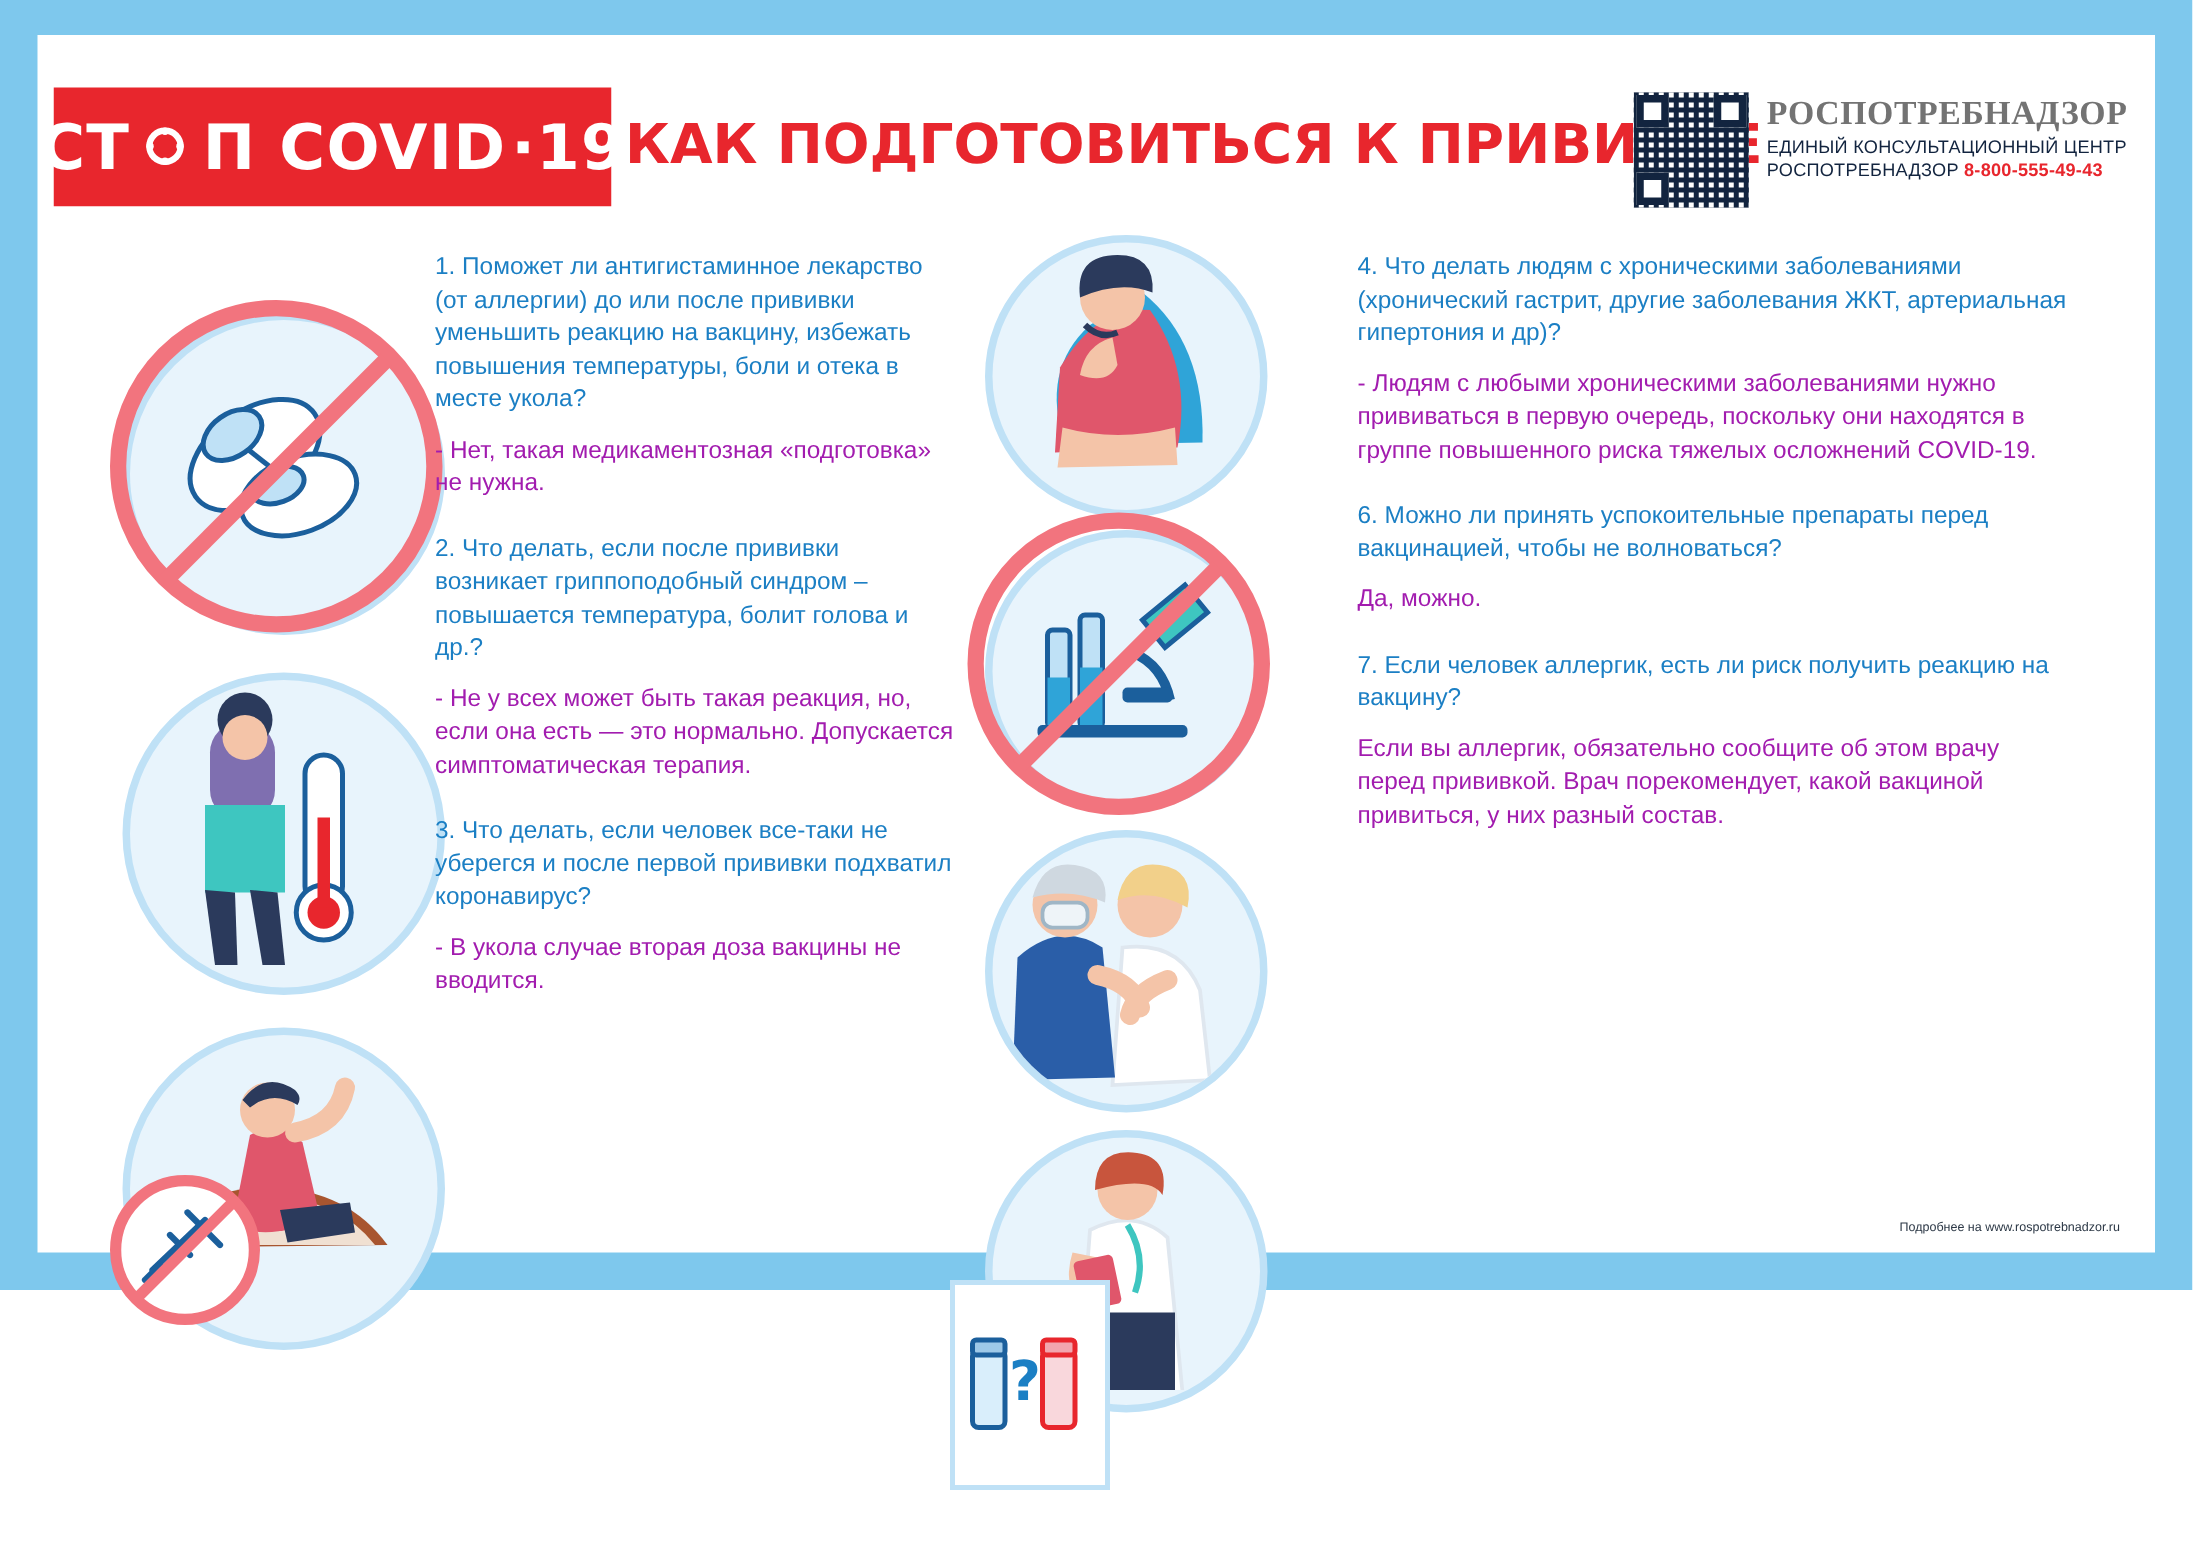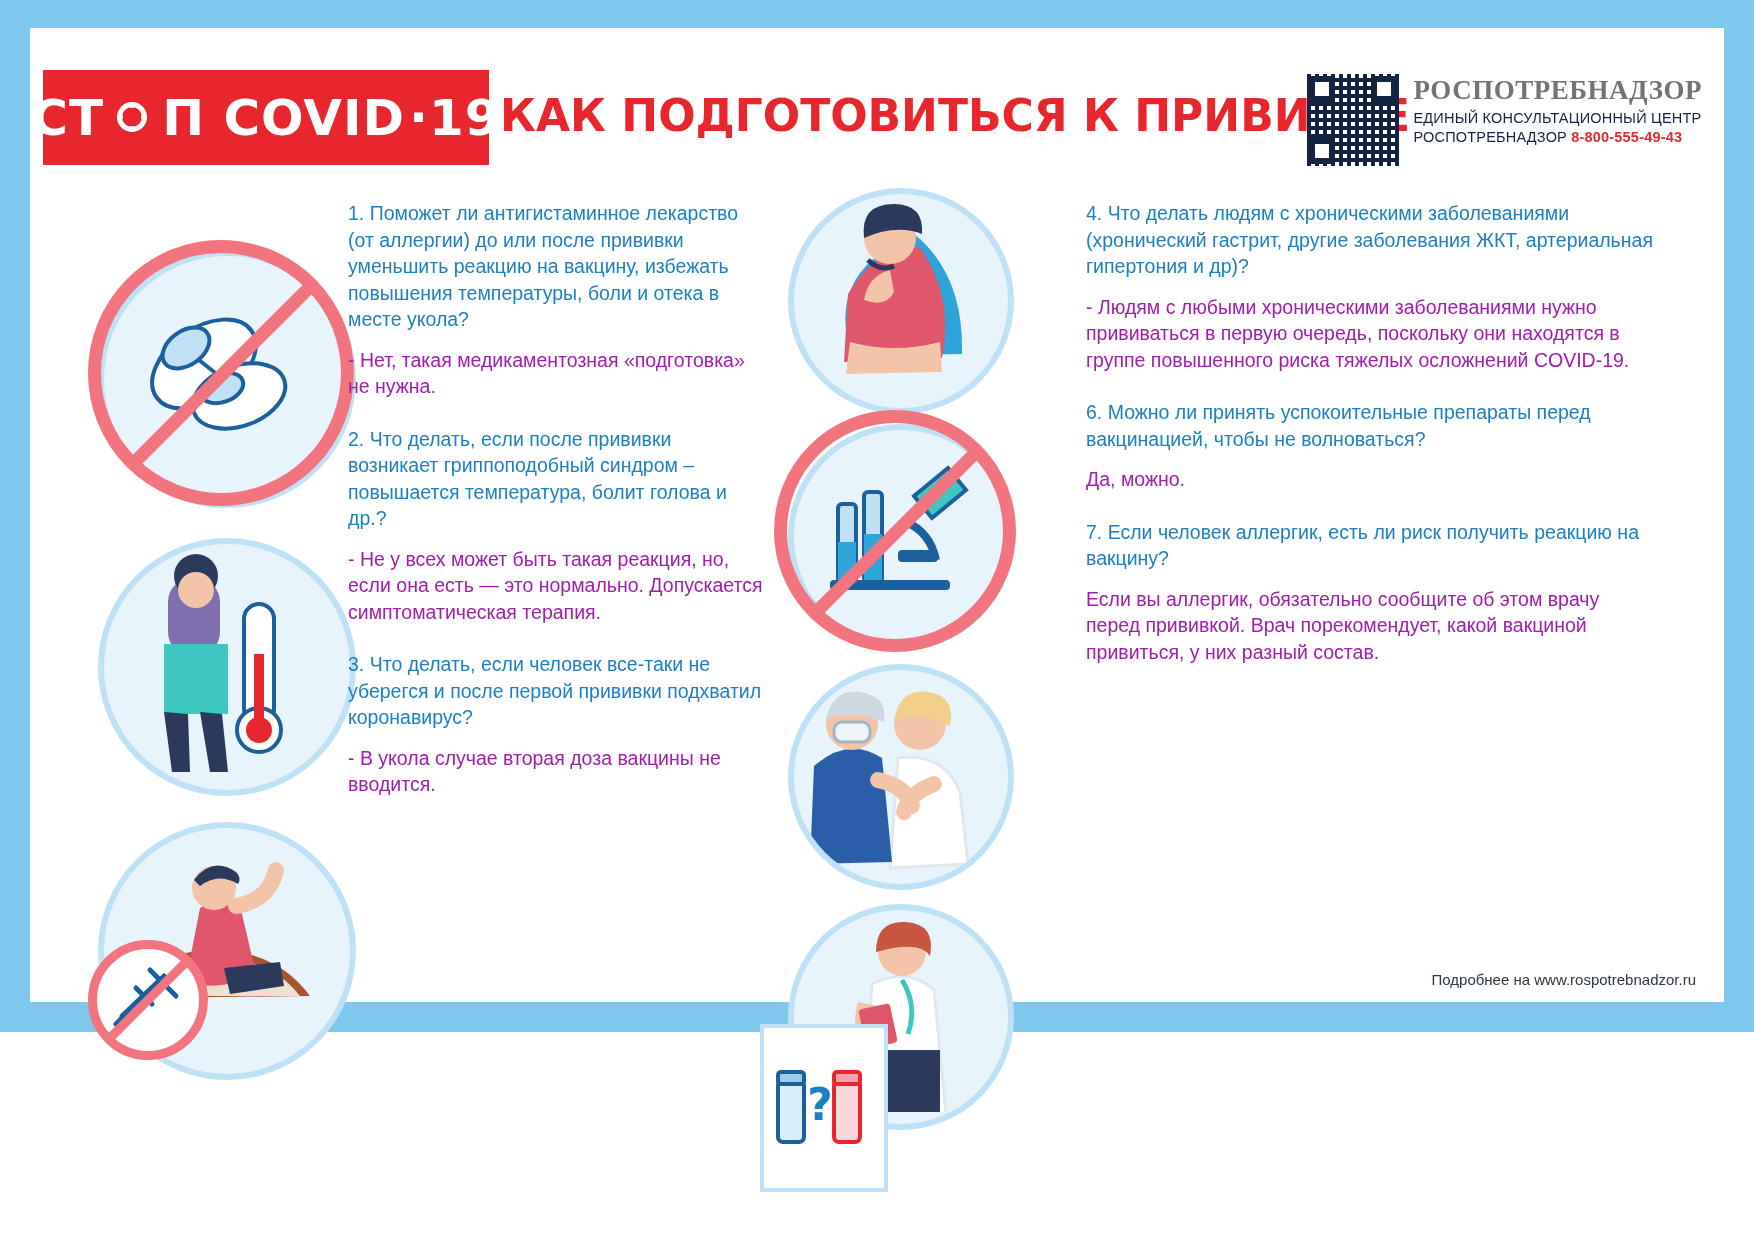--- a/index.html
+++ b/index.html
@@ -187,21 +187,21 @@
     font-size: 19.5px;
     line-height: 1.36;
     margin-bottom: 26px;
   }
   .block { margin-bottom: 4px; }
 
   .note {
     position: absolute;
     right: 28px;
     bottom: 14px;
-    font-size: 15px;
+    font-size: 10px;
     color: #2c3846;
   }
 
   
   .circle {
     position: absolute;
     border-radius: 50%;
     background: #e8f4fc;
     border: 6px solid #bfe1f6;
     overflow: hidden;

